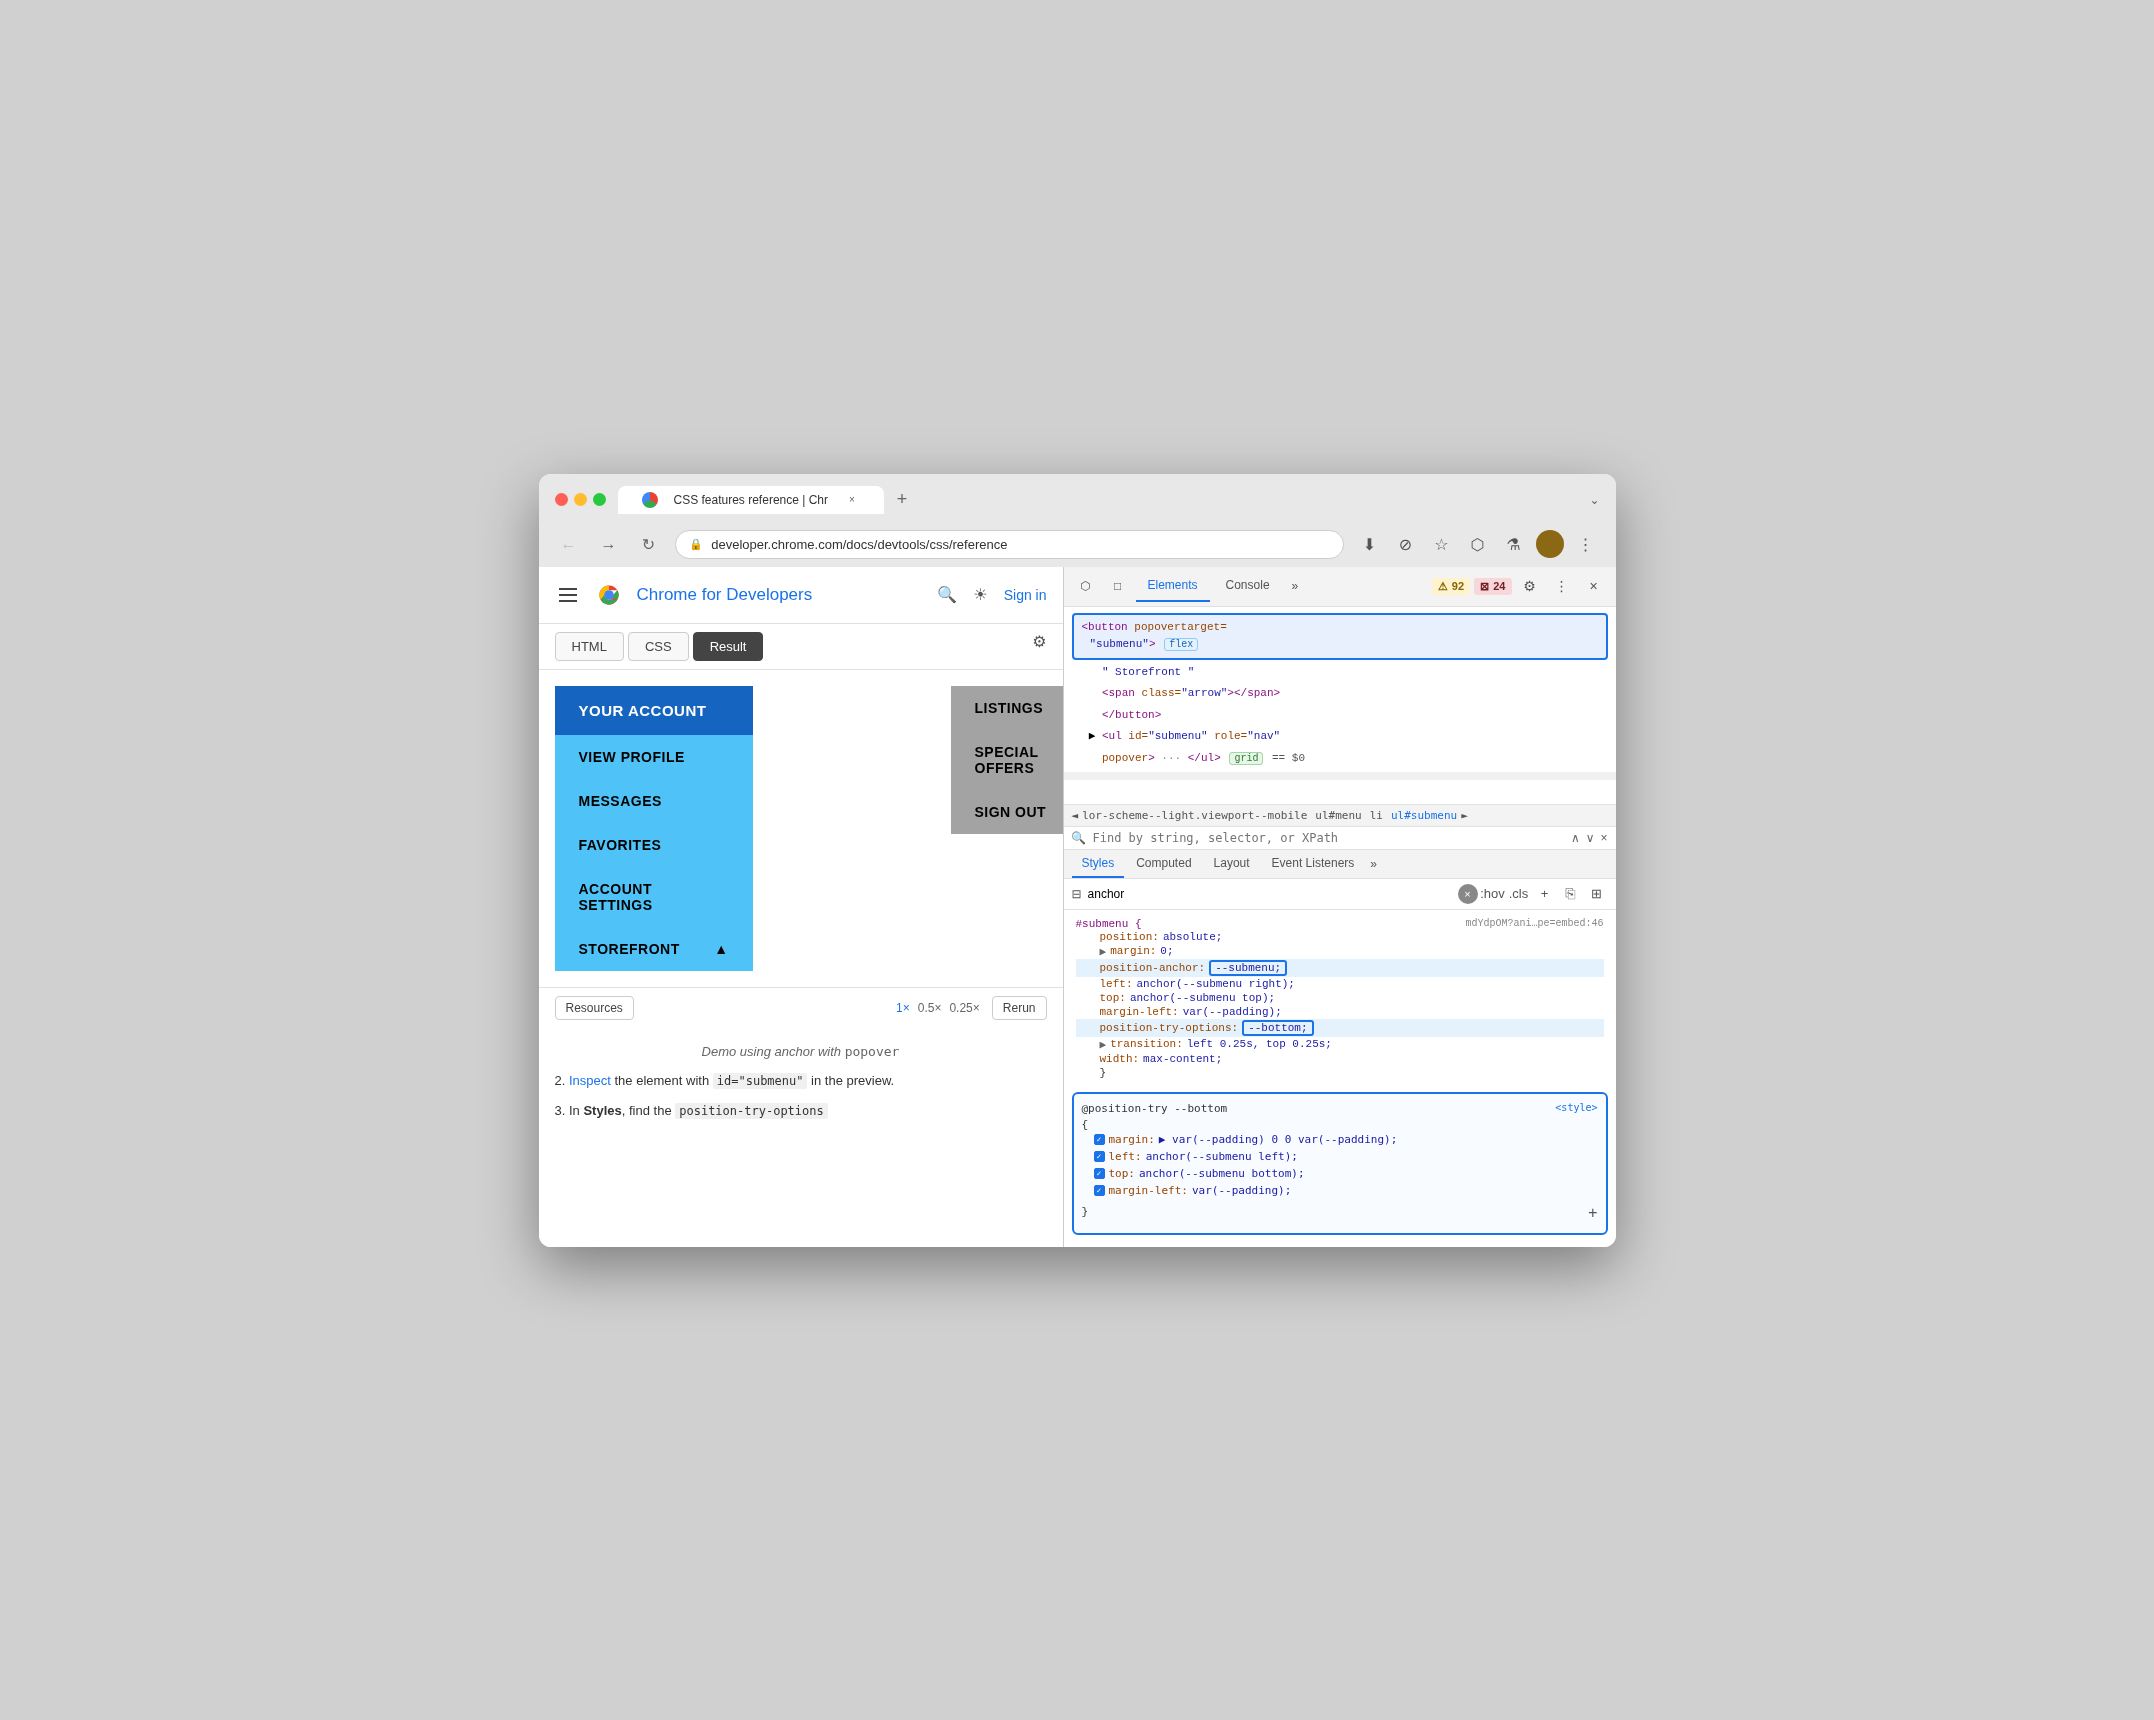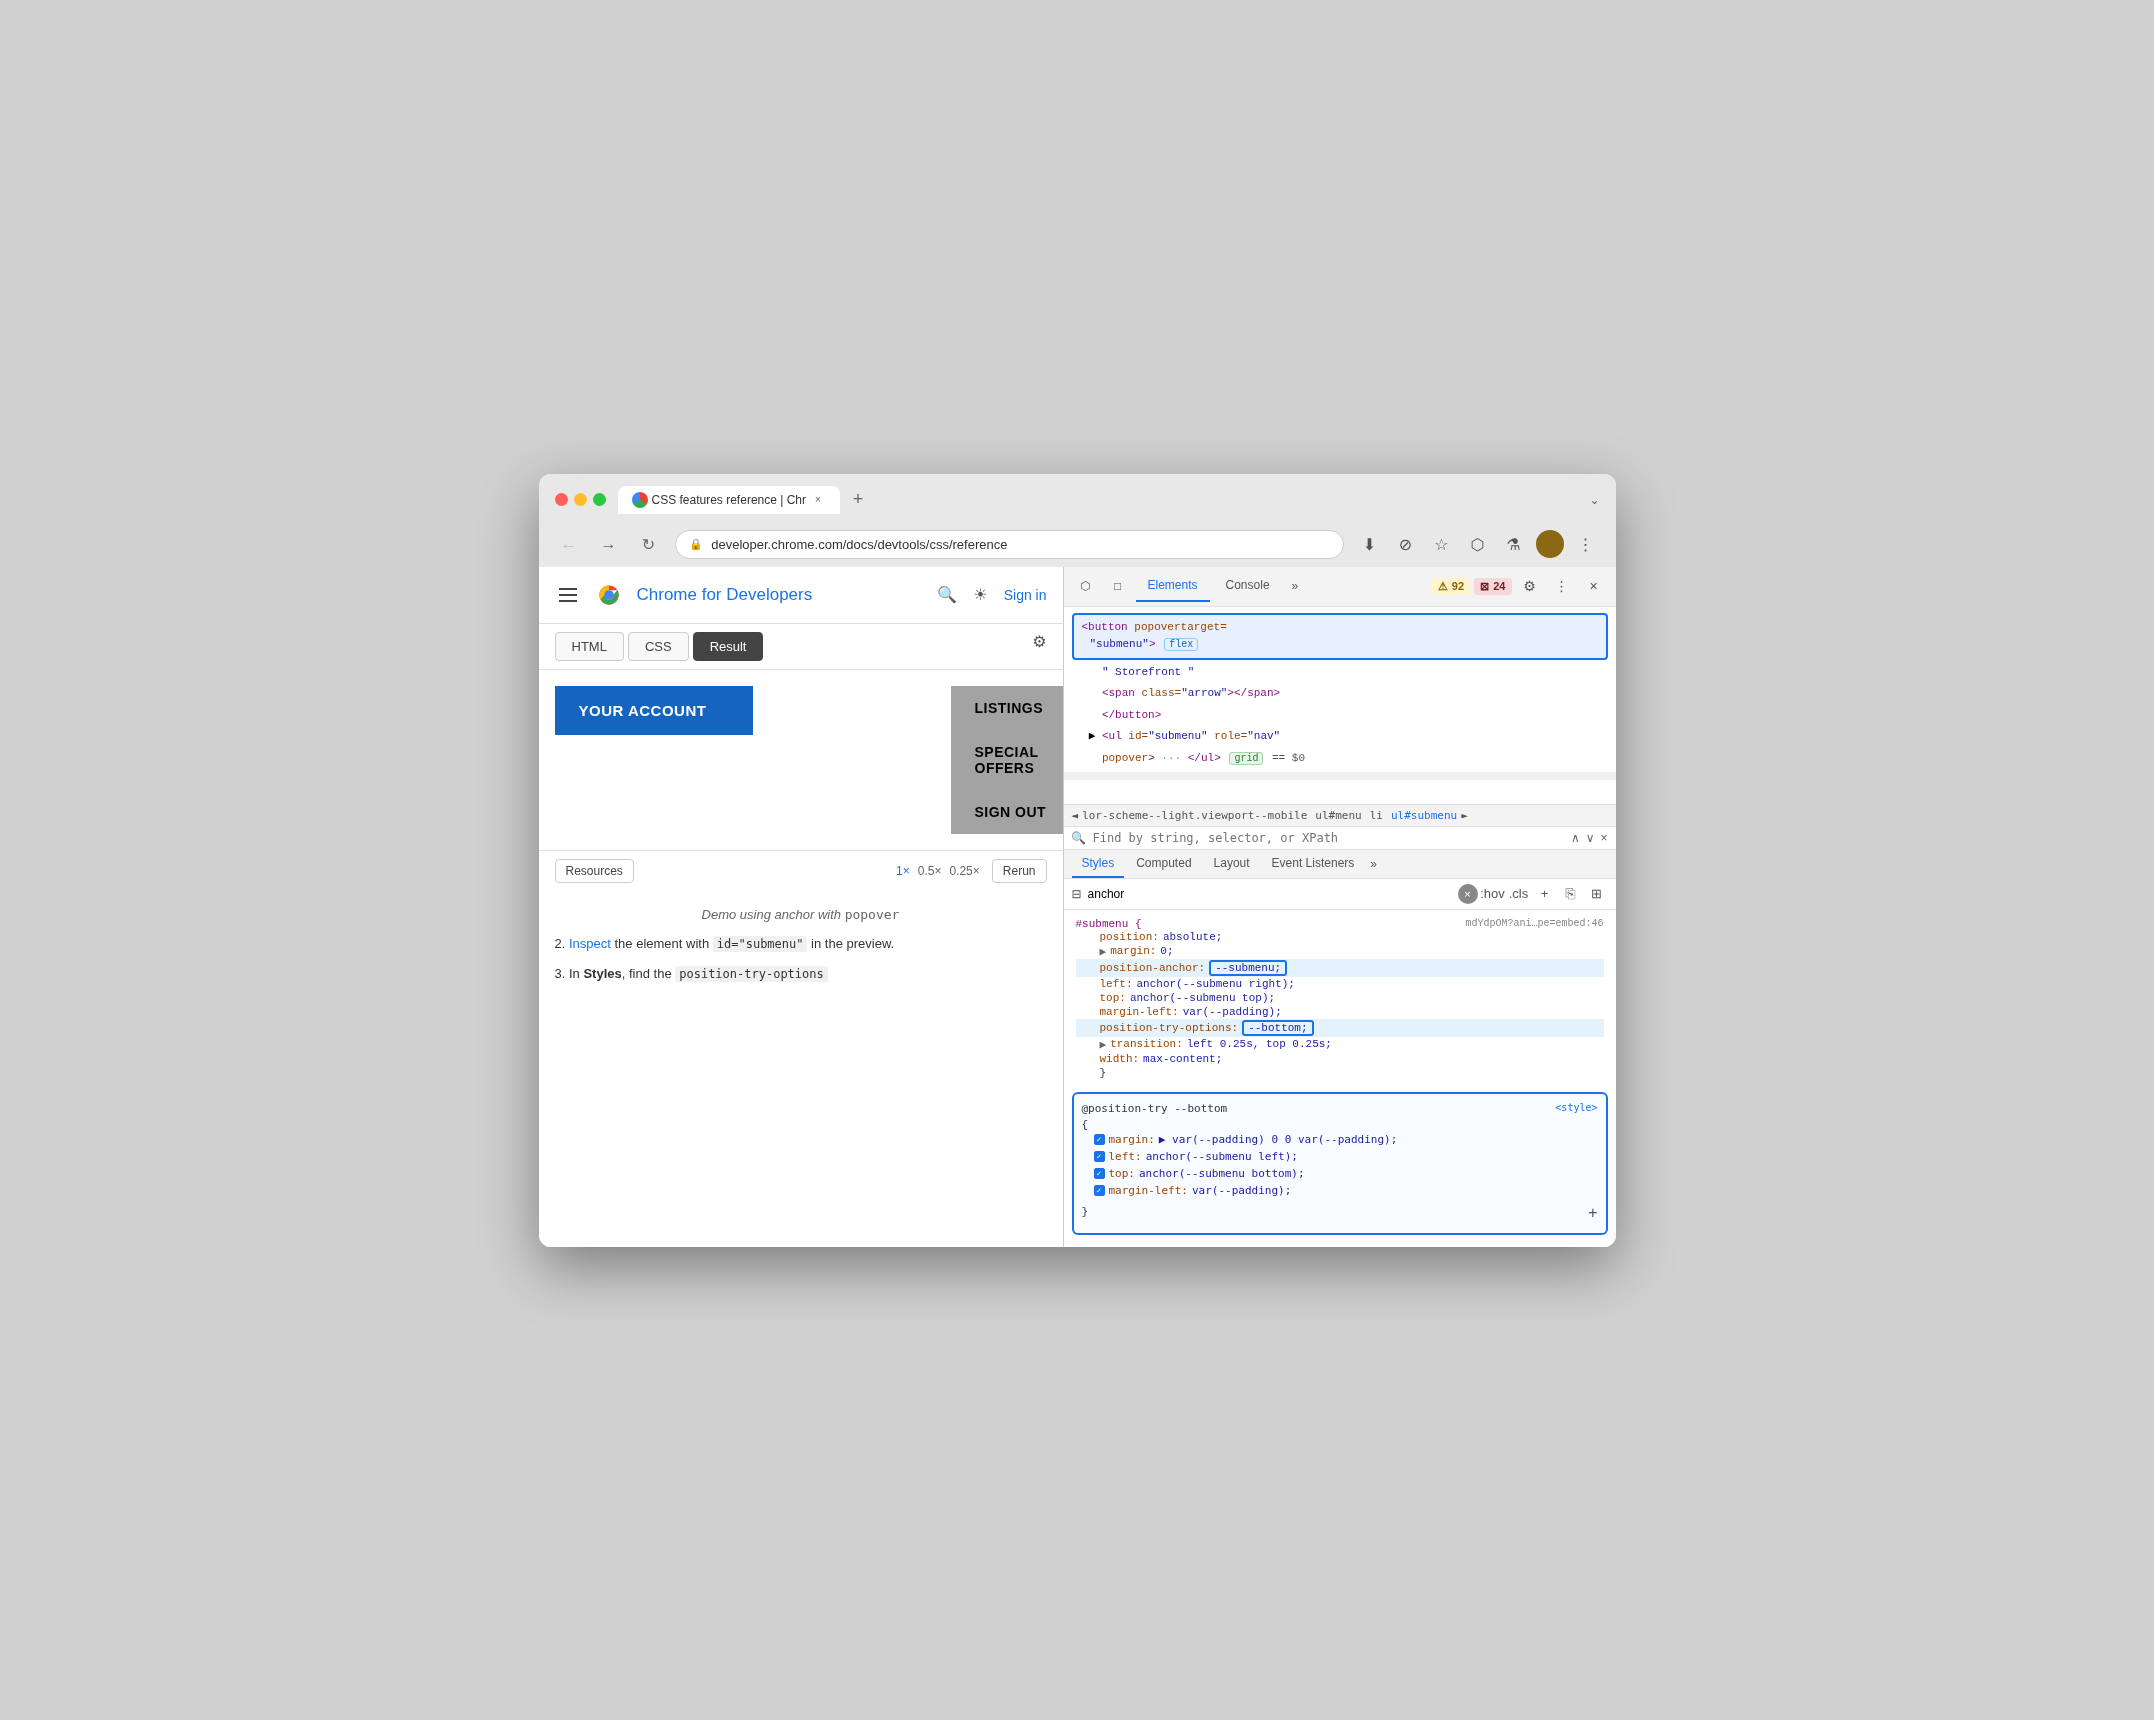--- a/index.html
+++ b/index.html
@@ -53,24 +53,24 @@
     .tabs-row {
       display: flex;
       align-items: center;
       gap: 4px;
       flex: 1;
     }
 
     .browser-tab {
       display: flex;
       align-items: center;
-      gap: 4px;
+      gap: 16px;
       background: #fff;
       border-radius: 8px 8px 0 0;
-      padding: 6px 14px;
+      padding: 6px 24px;
       font-size: 12px;
       color: #333;
       min-width: 178px;
     }
 
     .chrome-icon-small {
       width: 16px;
       height: 16px;
       border-radius: 50%;
       background: conic-gradient(#EA4335 0deg 120deg, #34A853 120deg 240deg, #4285F4 240deg 360deg);
@@ -851,20 +851,30 @@
         <div class="code-tab active">Result</div>
         <div class="result-tab-actions">
           <span style="font-size:16px;color:#555;cursor:pointer;">⚙</span>
         </div>
       </div>
 
       <div class="demo-area">
         <div class="menu-wrapper">
           <div class="account-menu">
             <div class="your-account-btn">YOUR ACCOUNT</div>
+            <div class="menu-items">
+              <div class="menu-item">VIEW PROFILE</div>
+              <div class="menu-item">MESSAGES</div>
+              <div class="menu-item">FAVORITES</div>
+              <div class="menu-item">ACCOUNT SETTINGS</div>
+              <div class="storefront-item">
+                <span>STOREFRONT</span>
+                <span class="storefront-arrow">▲</span>
+              </div>
+            </div>
           </div>
           <div class="submenu">
             <div class="submenu-item">LISTINGS</div>
             <div class="submenu-item">SPECIAL OFFERS</div>
             <div class="submenu-item">SIGN OUT</div>
           </div>
         </div>
       </div>
 
       <div class="controls-bar">

